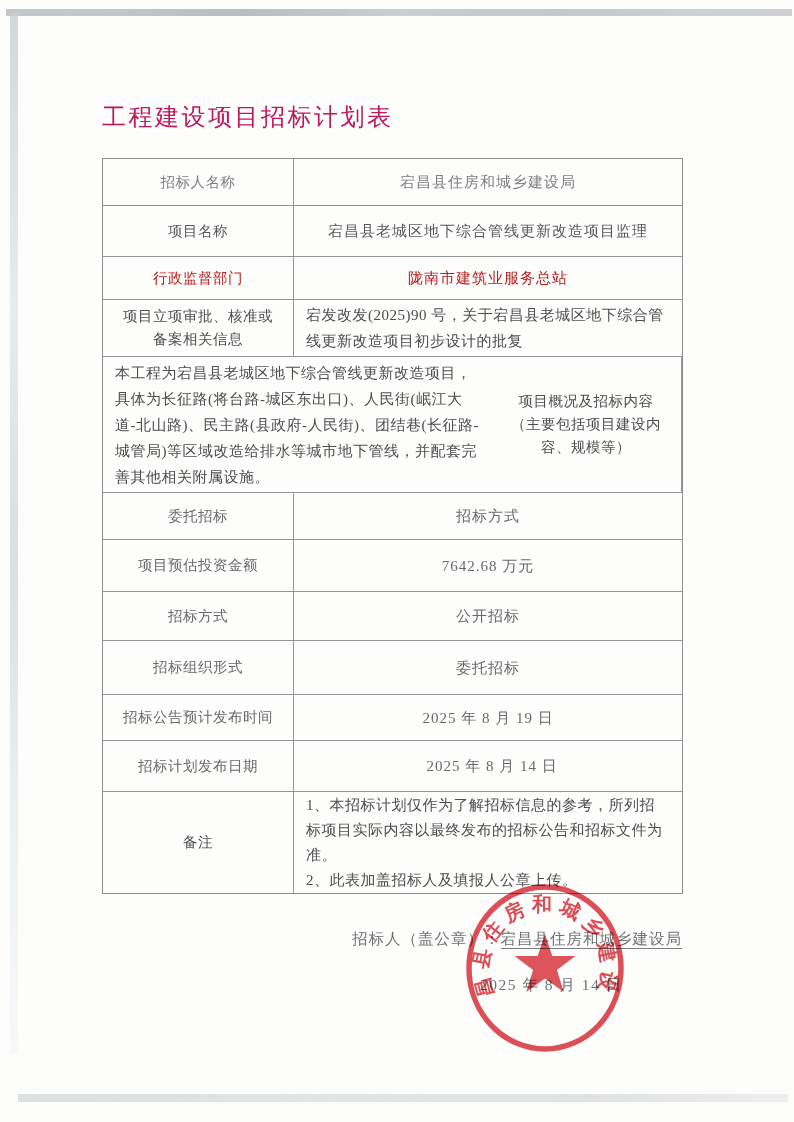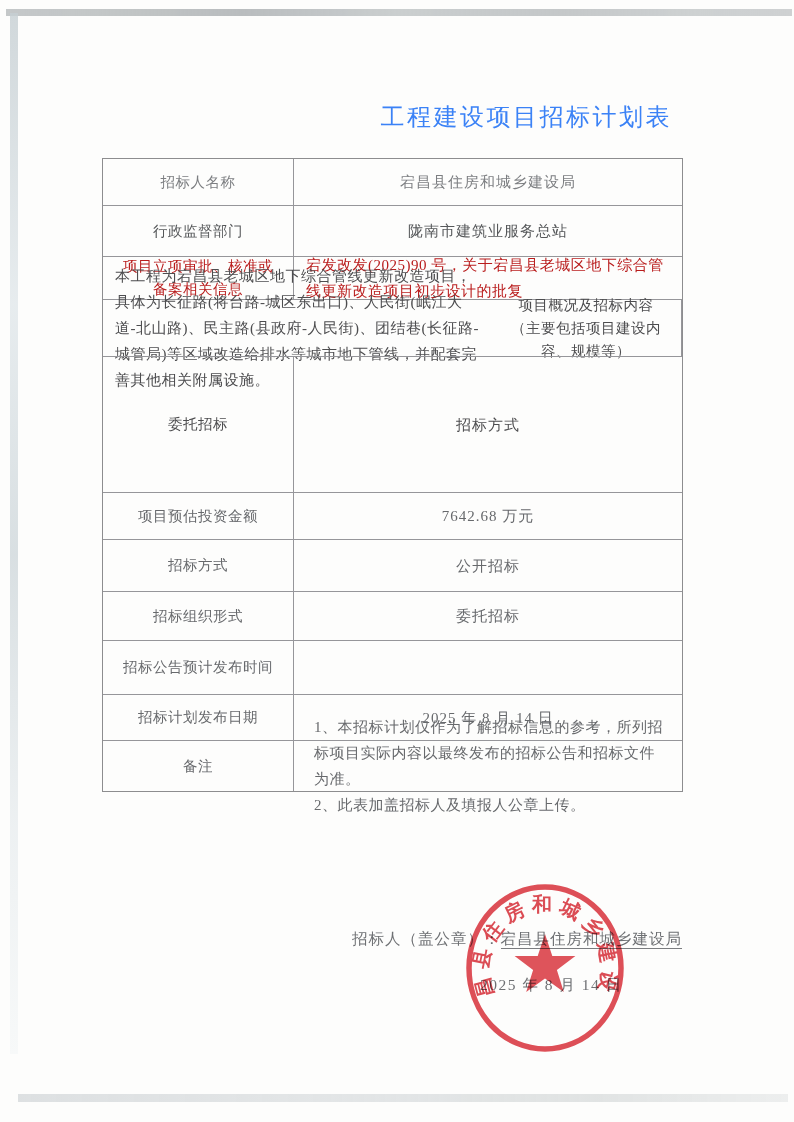--- a/index.html
+++ b/index.html
@@ -19,21 +19,21 @@
     position:absolute;left:10px;top:13px;width:8px;height:1041px;
     background:linear-gradient(180deg,rgba(198,207,211,.8),rgba(219,227,231,.65) 28%,rgba(204,213,217,.75) 52%,rgba(226,232,235,.6) 78%,rgba(236,241,243,.35));
   }
   .scan-bottom{
     position:absolute;left:18px;top:1094px;width:770px;height:8px;
     background:linear-gradient(90deg,rgba(190,196,199,.5),rgba(205,210,212,.55) 40%,rgba(190,196,198,.45) 75%,rgba(212,216,218,.4));
     filter:blur(.6px);
   }
   .title{
     position:absolute;left:102px;top:101px;width:570px;
-    text-align:right;font-size:24px;letter-spacing:2.5px;color:#3b82f6;
+    text-align:left;font-size:24px;letter-spacing:2.5px;color:#be185d;
   }
   
   .table{
     position:absolute;left:102px;top:158px;width:581px;
     border:1px solid #8d8d8f;box-sizing:border-box;
     display:flex;flex-direction:column;
   }
   .t-row{display:flex;box-sizing:border-box;color:#67696c;}
   .t-row + .t-row{border-top:1px solid #96969a;}
   .t-row:nth-child(1){height:46px;color:#7c7e81;}
@@ -92,20 +92,24 @@
   <div class="scan-bottom"></div>
 
   <div class="title">工程建设项目招标计划表</div>
 
   <div class="table">
       <div class="t-row">
         <div class="cell label">招标人名称</div>
         <div class="cell value">宕昌县住房和城乡建设局</div>
       </div>
       <div class="t-row">
+        <div class="cell label">项目名称</div>
+        <div class="cell value">宕昌县老城区地下综合管线更新改造项目监理</div>
+      </div>
+      <div class="t-row">
         <div class="cell label">行政监督部门</div>
         <div class="cell value">陇南市建筑业服务总站</div>
       </div>
       <div class="t-row">
         <div class="cell label">项目立项审批、核准或备案相关信息</div>
         <div class="cell value left">宕发改发(2025)90 号，关于宕昌县老城区地下综合管线更新改造项目初步设计的批复</div>
       </div>
       <div class="t-row">
         <div class="cell value left">本工程为宕昌县老城区地下综合管线更新改造项目，具体为长征路(将台路-城区东出口)、人民街(岷江大道-北山路)、民主路(县政府-人民街)、团结巷(长征路-城管局)等区域改造给排水等城市地下管线，并配套完善其他相关附属设施。</div>
         <div class="cell label">项目概况及招标内容（主要包括项目建设内容、规模等）</div>
@@ -121,20 +125,21 @@
       <div class="t-row">
         <div class="cell label">招标方式</div>
         <div class="cell value">公开招标</div>
       </div>
       <div class="t-row">
         <div class="cell label">招标组织形式</div>
         <div class="cell value">委托招标</div>
       </div>
       <div class="t-row">
         <div class="cell label">招标公告预计发布时间</div>
+        <div class="cell value">2025 年 8 月 19 日</div>
       </div>
       <div class="t-row">
         <div class="cell label">招标计划发布日期</div>
         <div class="cell value">2025 年 8 月 14 日</div>
       </div>
       <div class="t-row">
         <div class="cell label">备注</div>
         <div class="cell value left">1、本招标计划仅作为了解招标信息的参考，所列招标项目实际内容以最终发布的招标公告和招标文件为准。
 2、此表加盖招标人及填报人公章上传。</div>
       </div>

